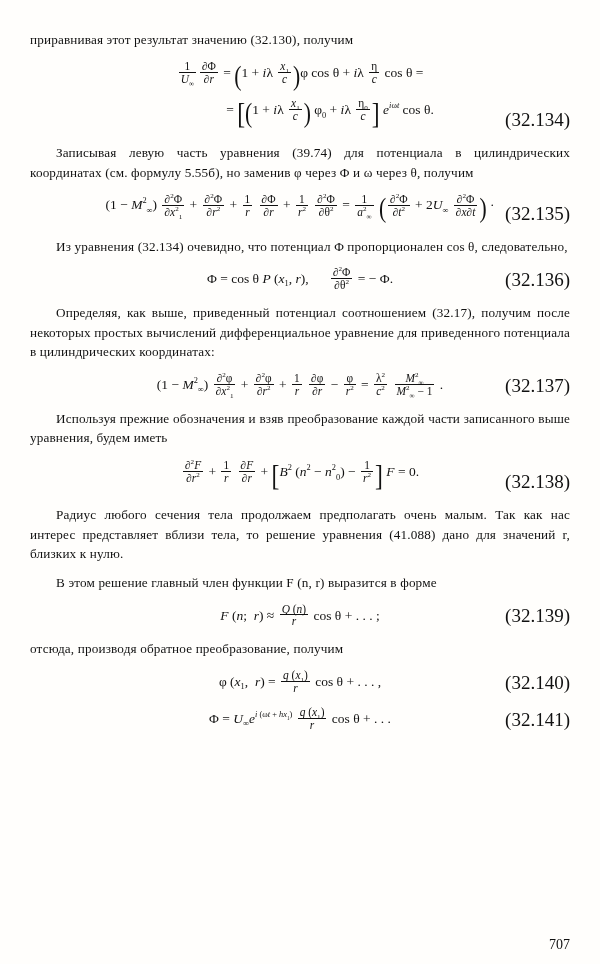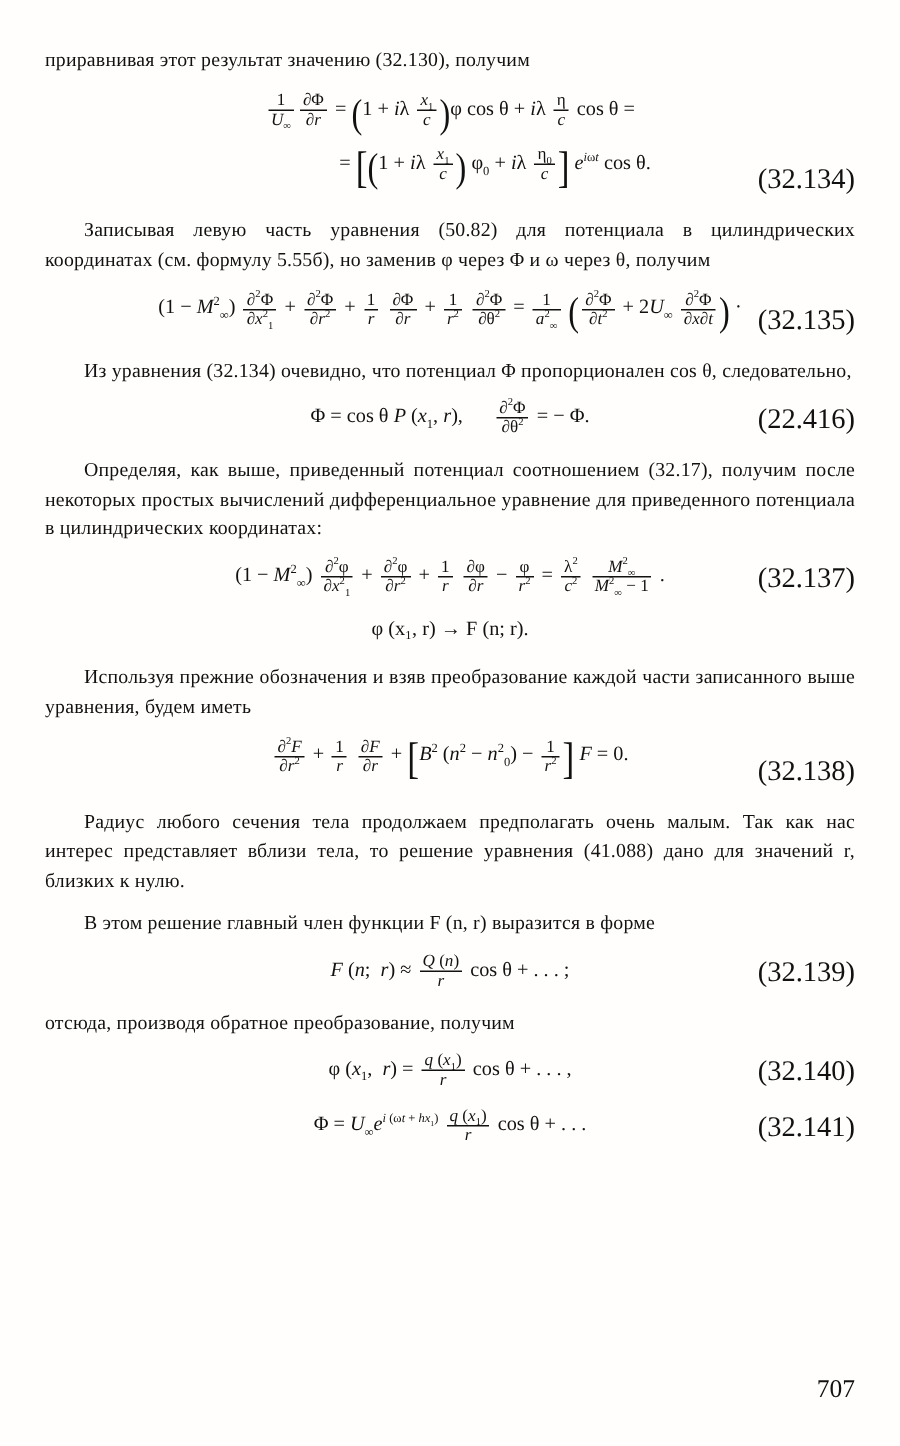--- a/index.html
+++ b/index.html
@@ -95,22 +95,22 @@
   .big-brk {
     display: inline-block;
     font-size: 1.75em;
     vertical-align: -0.3em;
     font-weight: 300;
     transform: scaleY(1.25);
   }
   .pagenum {
     position: absolute;
     right: 30px;
-    bottom: 28px;
-    font-size: 17px;
+    bottom: 11px;
+    font-size: 14px;
   }
 </style>
 </head>
 <body>
 
 <div class="page">
 
   <p class="para">приравнивая этот результат значению (32.130), получим</p>
 
   <div class="eq-block">
@@ -120,21 +120,21 @@
         =
         <span class="big-paren">(</span>1 + <span class="it">i</span>λ <span class="frac"><span class="num"><span class="it">x</span><sub>1</sub></span><span class="den"><span class="it">c</span></span></span><span class="big-paren">)</span>φ cos θ + <span class="it">i</span>λ <span class="frac"><span class="num">η</span><span class="den"><span class="it">c</span></span></span> cos θ =
       </span>
       <span class="eq-right-align">
         = <span class="big-brk">[</span><span class="big-paren">(</span>1 + <span class="it">i</span>λ <span class="frac"><span class="num"><span class="it">x</span><sub>1</sub></span><span class="den"><span class="it">c</span></span></span><span class="big-paren">)</span> φ<sub>0</sub> + <span class="it">i</span>λ <span class="frac"><span class="num">η<sub>0</sub></span><span class="den"><span class="it">c</span></span></span><span class="big-brk">]</span> <span class="it">e</span><sup><span class="it">i</span>ω<span class="it">t</span></sup> cos θ.
       </span>
     </div>
     <span class="eq-num">(32.134)</span>
   </div>
 
-  <p class="para indent">Записывая левую часть уравнения (50.82) для потенциала в цилиндрических координатах (см. формулу 5.55б), но заменив φ через Φ и ω через θ, получим</p>
+  <p class="para indent">Записывая левую часть уравнения (39.74) для потенциала в цилиндрических координатах (см. формулу 5.55б), но заменив φ через Φ и ω через θ, получим</p>
 
   <div class="eq-block">
     <div class="eq-center">
       (1 − <span class="it">M</span><sup>2</sup><sub>∞</sub>) <span class="frac"><span class="num">∂<sup>2</sup>Φ</span><span class="den">∂<span class="it">x</span><sup>2</sup><sub>1</sub></span></span> +
       <span class="frac"><span class="num">∂<sup>2</sup>Φ</span><span class="den">∂<span class="it">r</span><sup>2</sup></span></span> +
       <span class="frac"><span class="num">1</span><span class="den"><span class="it">r</span></span></span>
       <span class="frac"><span class="num">∂Φ</span><span class="den">∂<span class="it">r</span></span></span> +
       <span class="frac"><span class="num">1</span><span class="den"><span class="it">r</span><sup>2</sup></span></span>
       <span class="frac"><span class="num">∂<sup>2</sup>Φ</span><span class="den">∂θ<sup>2</sup></span></span> =
       <span class="frac"><span class="num">1</span><span class="den"><span class="it">a</span><sup>2</sup><sub>∞</sub></span></span>
@@ -144,42 +144,39 @@
   </div>
 
   <p class="para indent">Из уравнения (32.134) очевидно, что потенциал Φ пропорционален cos θ, следовательно,</p>
 
   <div class="eq-block">
     <div class="eq-center">
       Φ = cos θ <span class="it">P</span> (<span class="it">x</span><sub>1</sub>, <span class="it">r</span>),
       &nbsp;&nbsp;&nbsp;&nbsp;
       <span class="frac"><span class="num">∂<sup>2</sup>Φ</span><span class="den">∂θ<sup>2</sup></span></span> = − Φ.
     </div>
-    <span class="eq-num">(22.416)</span>
+    <span class="eq-num">(32.136)</span>
   </div>
 
   <p class="para indent">Определяя, как выше, приведенный потенциал соотношением (32.17), получим после некоторых простых вычислений дифференциальное уравнение для приведенного потенциала в цилиндрических координатах:</p>
 
   <div class="eq-block">
     <div class="eq-center">
       (1 − <span class="it">M</span><sup>2</sup><sub>∞</sub>) <span class="frac"><span class="num">∂<sup>2</sup>φ</span><span class="den">∂<span class="it">x</span><sup>2</sup><sub>1</sub></span></span> +
       <span class="frac"><span class="num">∂<sup>2</sup>φ</span><span class="den">∂<span class="it">r</span><sup>2</sup></span></span> +
       <span class="frac"><span class="num">1</span><span class="den"><span class="it">r</span></span></span>
       <span class="frac"><span class="num">∂φ</span><span class="den">∂<span class="it">r</span></span></span> −
       <span class="frac"><span class="num">φ</span><span class="den"><span class="it">r</span><sup>2</sup></span></span> =
       <span class="frac"><span class="num">λ<sup>2</sup></span><span class="den"><span class="it">c</span><sup>2</sup></span></span>
       <span class="frac"><span class="num"><span class="it">M</span><sup>2</sup><sub>∞</sub></span><span class="den"><span class="it">M</span><sup>2</sup><sub>∞</sub> − 1</span></span> .
     </div>
     <span class="eq-num">(32.137)</span>
   </div>
 
 
-  <div class="eq-block">
-    <div class="eq-center">φ (x₁, r) → F (n;  r).</div>
-  </div>
 
   <p class="para indent">Используя прежние обозначения и взяв преобразование каждой части записанного выше уравнения, будем иметь</p>
 
   <div class="eq-block">
     <div class="eq-center">
       <span class="frac"><span class="num">∂<sup>2</sup><span class="it">F</span></span><span class="den">∂<span class="it">r</span><sup>2</sup></span></span> +
       <span class="frac"><span class="num">1</span><span class="den"><span class="it">r</span></span></span>
       <span class="frac"><span class="num">∂<span class="it">F</span></span><span class="den">∂<span class="it">r</span></span></span> +
       <span class="big-brk">[</span><span class="it">B</span><sup>2</sup> (<span class="it">n</span><sup>2</sup> − <span class="it">n</span><sup>2</sup><sub>0</sub>) −
       <span class="frac"><span class="num">1</span><span class="den"><span class="it">r</span><sup>2</sup></span></span><span class="big-brk">]</span> <span class="it">F</span> = 0.

